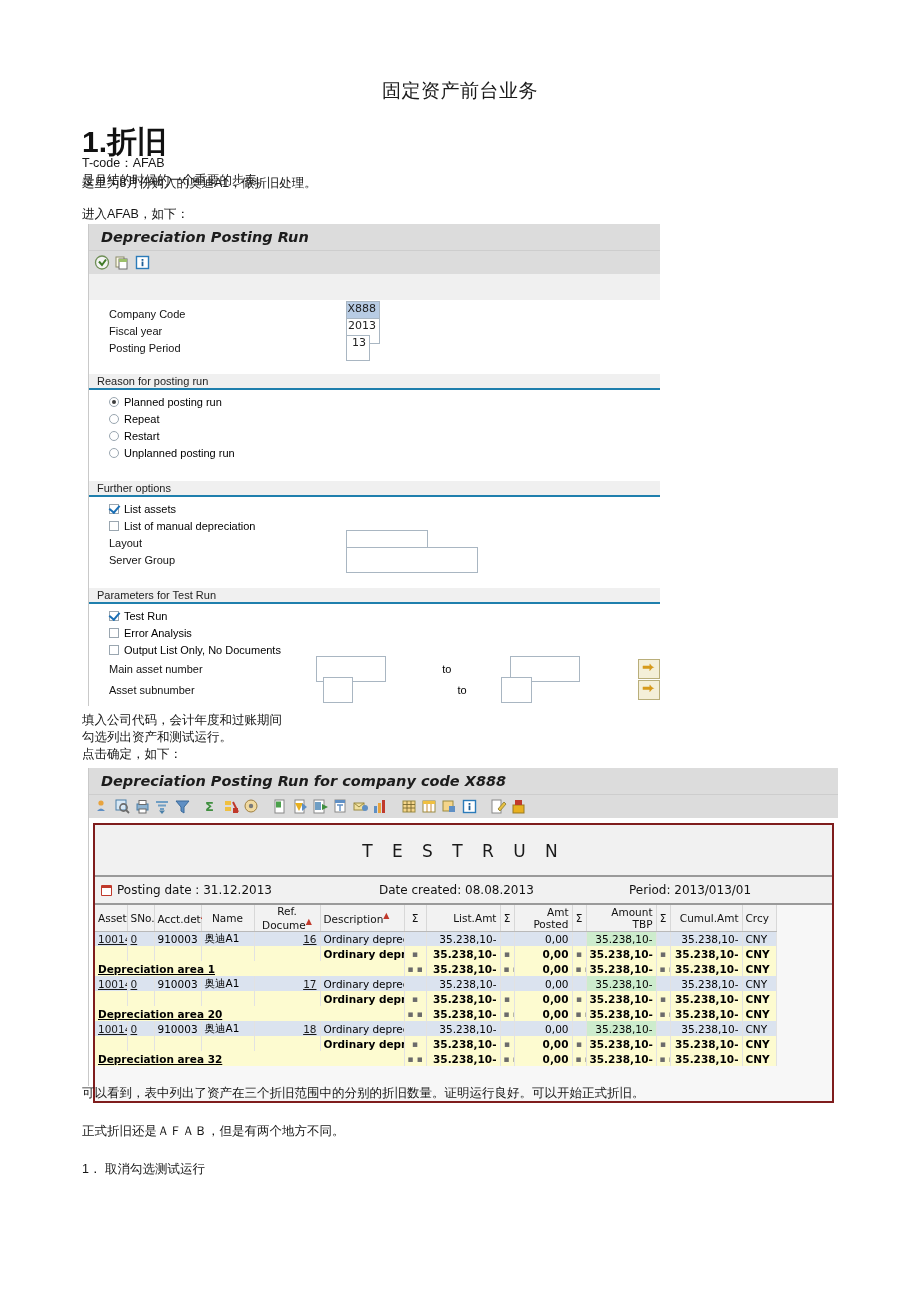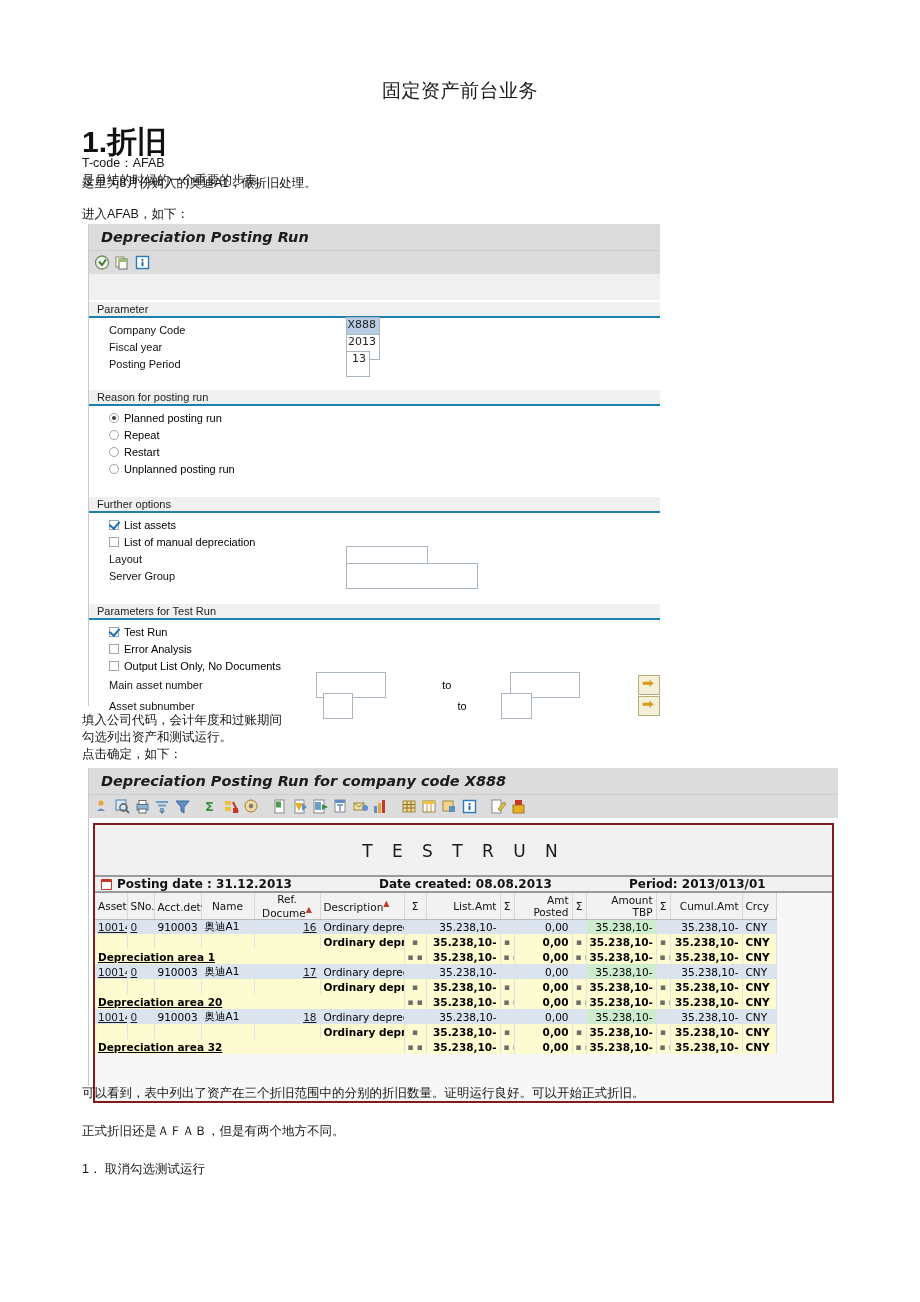--- a/index.html
+++ b/index.html
@@ -107,23 +107,23 @@
   .sapwin2 {
     position: absolute; left: 88px; top: 768px; width: 750px; height: 318px;
     background: #ffffff; border-left: 1px solid #c9c9c9;
   }
   .rep-area { background: #f7f7f7; border: 2px solid #7f1d1d; margin: 5px 4px 0 4px; height: 280px; }
   .testrun {
     text-align: center; font-size: 17px; letter-spacing: 7px; color: #1a1a1a;
     padding: 16px 0 14px 0; background: #f1f1f1; font-family: "DejaVu Sans", sans-serif;
   }
   .hdrline {
-    display: flex; align-items: center; font-size: 12px; font-weight: bold; color: #111;
+    display: flex; align-items: center; font-size: 12px; font-weight: normal; color: #111;
     border-top: 2px solid #9a9a9a; border-bottom: 2px solid #9a9a9a; background: #f1f1f1;
-    height: 18px; padding-left: 6px; font-family: "DejaVu Sans", sans-serif;
+    height: 30px; padding-left: 6px; font-family: "DejaVu Sans", sans-serif;
   }
   .cal-ico { width: 11px; height: 11px; background: #c0392b; margin-right: 5px; position: relative; flex:none; border-radius:1px;}
   .cal-ico::after{content:"";position:absolute;left:1px;top:3px;width:9px;height:7px;background:#fff;}
 
   table.alv { border-collapse: collapse; font-size: 10.5px; width: 681px; table-layout: fixed;
     font-family: "DejaVu Sans", sans-serif; }
   table.alv th {
     background: #f2f2f2; font-weight: normal; color: #111; height: 15px;
     border-right: 1px solid #d8d8d8; border-bottom: 1px solid #b9b9b9; padding: 0 3px;
     font-size: 10.5px; position: relative;
@@ -177,21 +177,20 @@
         <rect x="7.6" y="7.6" width="1.8" height="4.6" fill="#1c5e96"></rect>
       </svg>
     </span>
   </div>
 
   <div class="sap-gap" style="height:26px"></div>
 
   <div class="sap-body">
 
     <div class="grp">
-      <div class="grp-head">Parameter</div>
       <div class="grp-body">
         <div class="frow">
           <span class="flab">Company Code</span>
           <span class="fld sel" style="width:34px">X888</span>
         </div>
         <div class="frow">
           <span class="flab">Fiscal year</span>
           <span class="fld" style="width:34px">2013</span>
         </div>
         <div class="frow">

